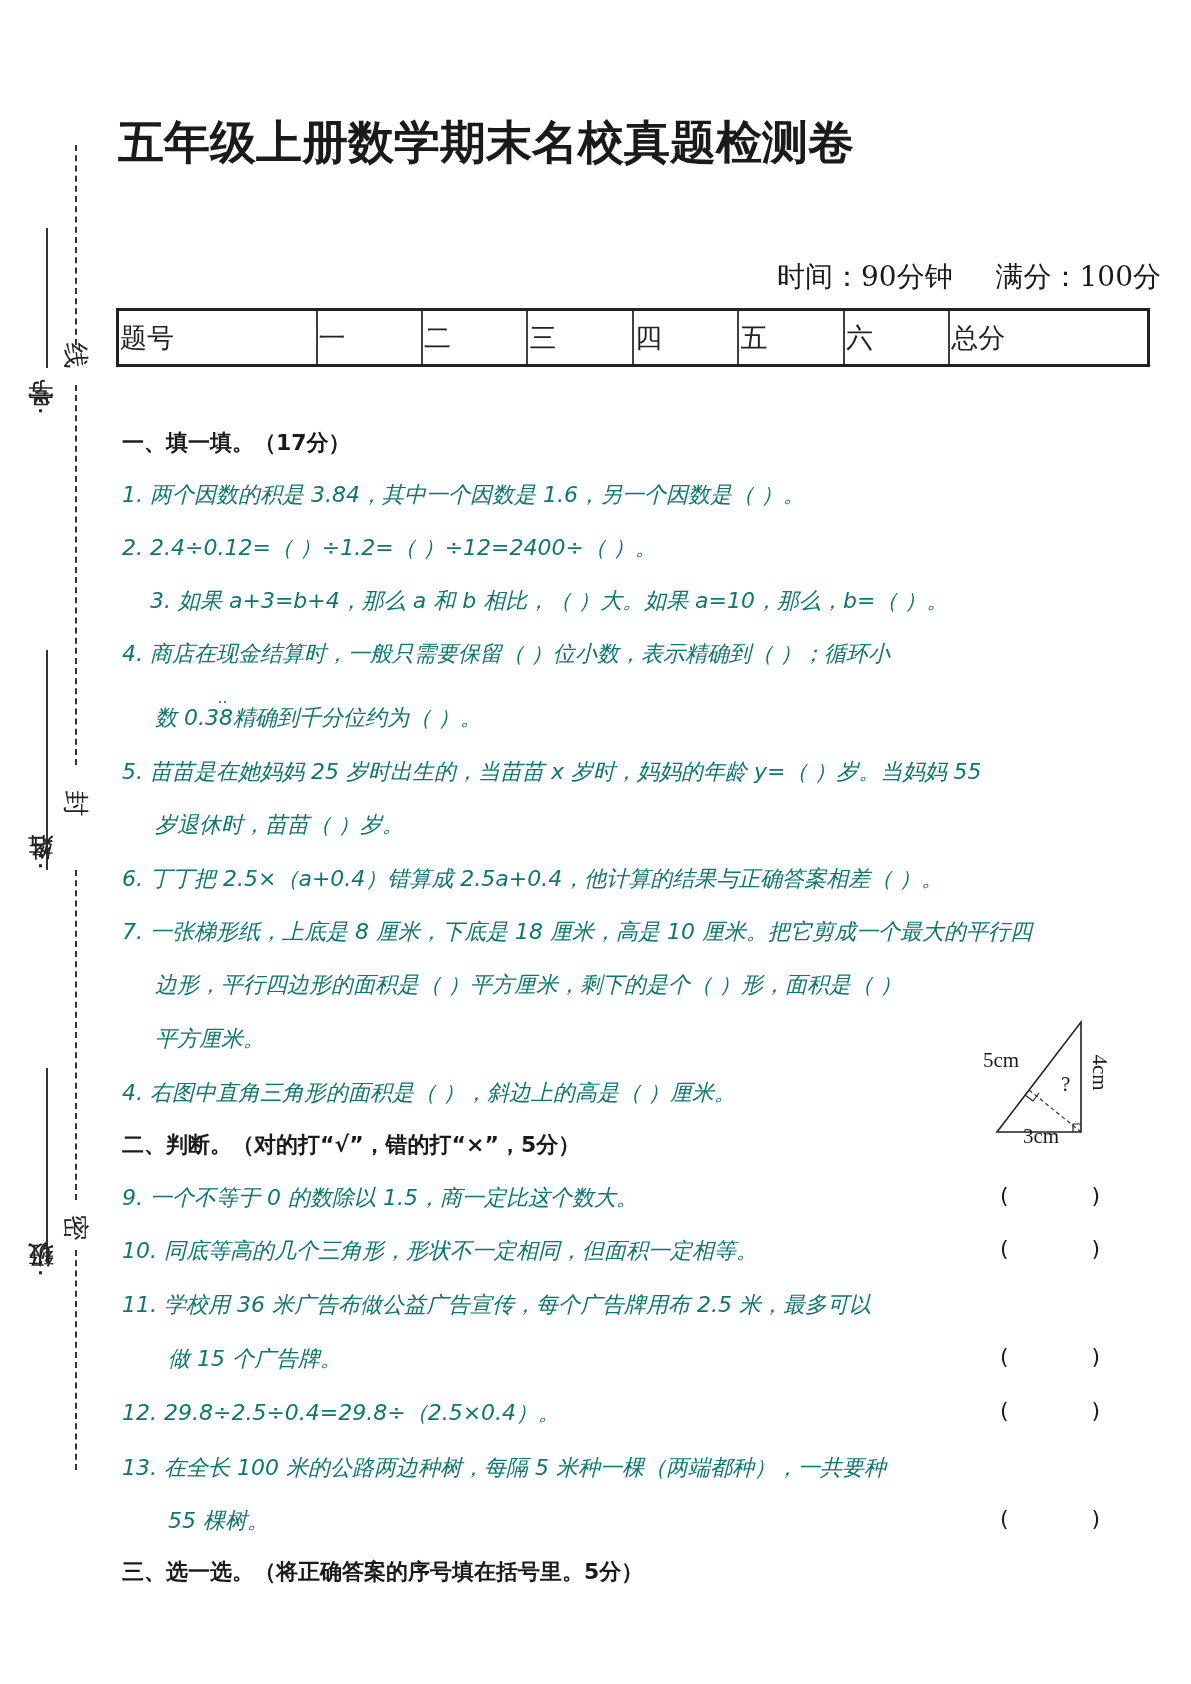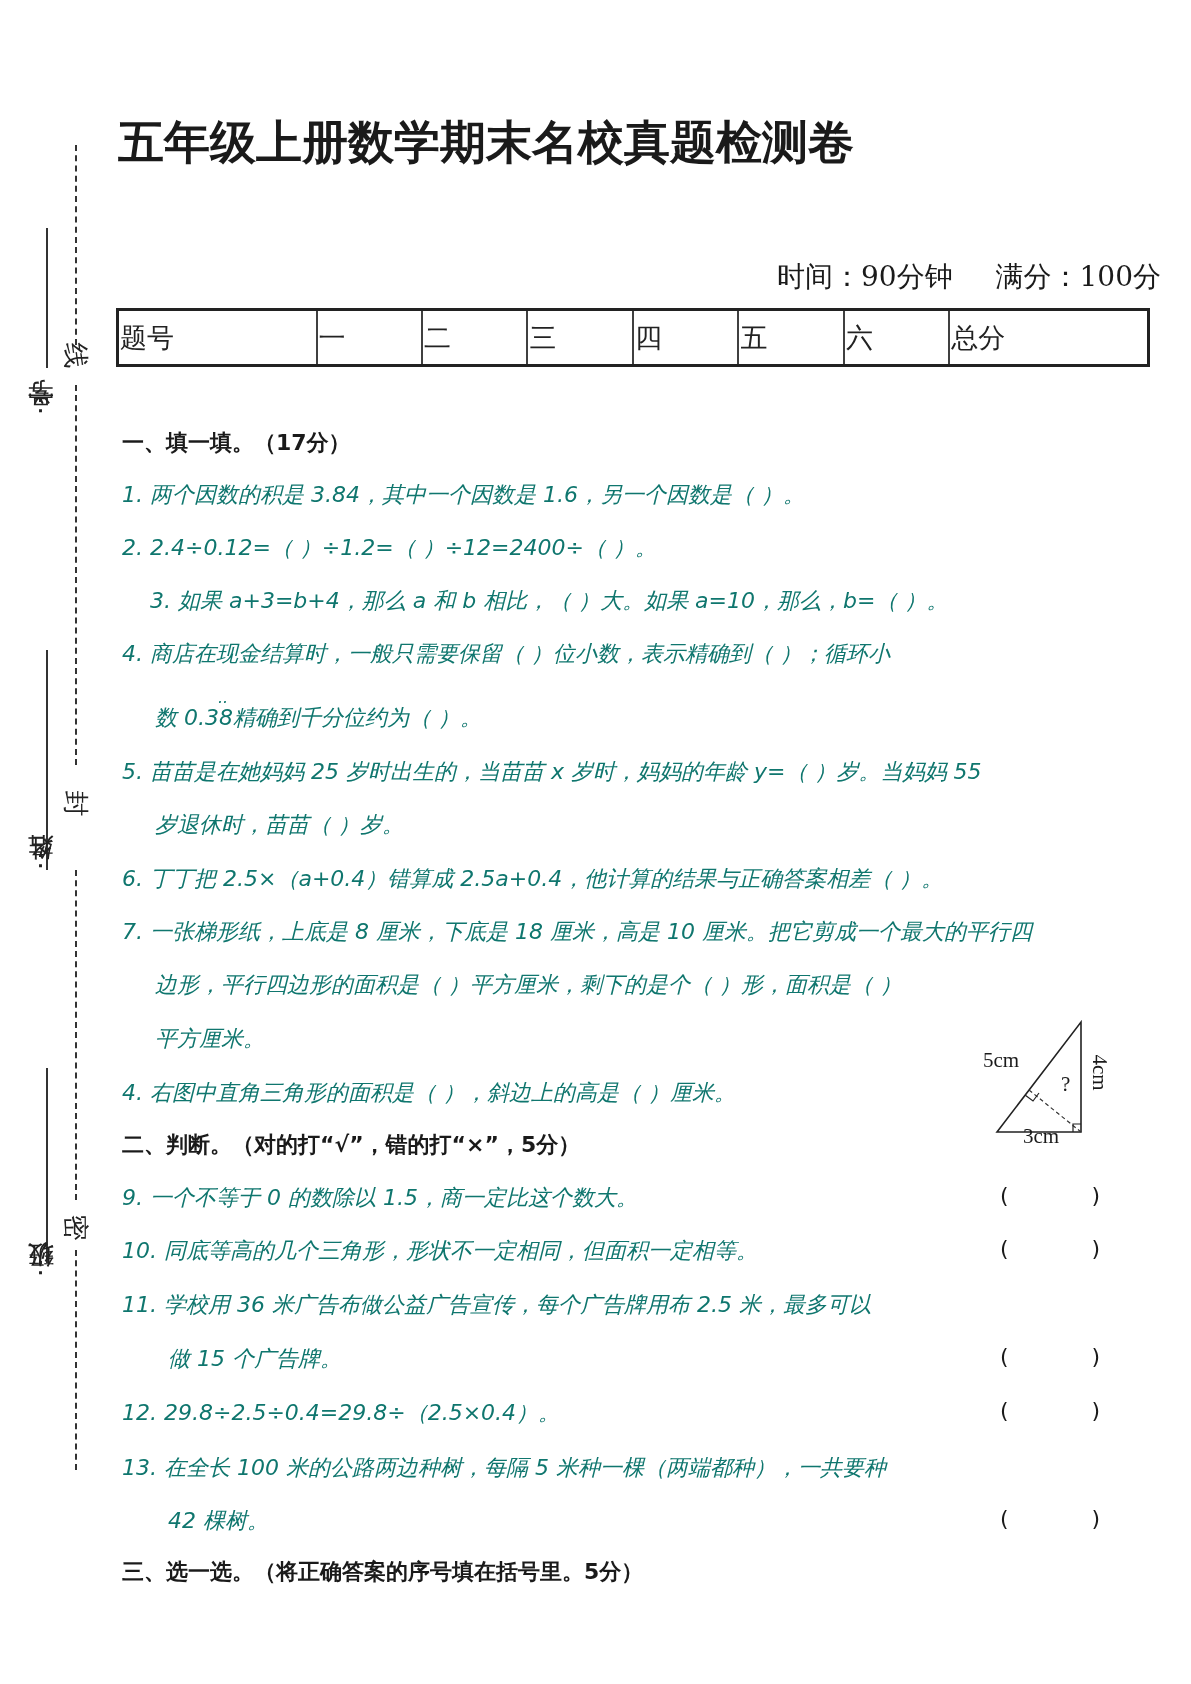--- a/index.html
+++ b/index.html
@@ -124,19 +124,19 @@
 <div class="judge" style="top:1344px;">
     <span>(</span>
     <span>)</span>
   </div>
 <div class="q" style="top:1398px;">12.  29.8÷2.5÷0.4=29.8÷（2.5×0.4）。</div>
 <div class="judge" style="top:1398px;">
     <span>(</span>
     <span>)</span>
   </div>
 <div class="q" style="top:1453px;">13. 在全长 100 米的公路两边种树，每隔 5 米种一棵（两端都种），一共要种</div>
-<div class="q ind" style="top:1506px;left:168px;">42 棵树。</div>
+<div class="q ind" style="top:1506px;left:168px;">55 棵树。</div>
 <div class="judge" style="top:1506px;">
     <span>(</span>
     <span>)</span>
   </div>
 
 <div class="sec" style="top:1557px;">三、选一选。（将正确答案的序号填在括号里。5分）</div>
 
 </body></html>

